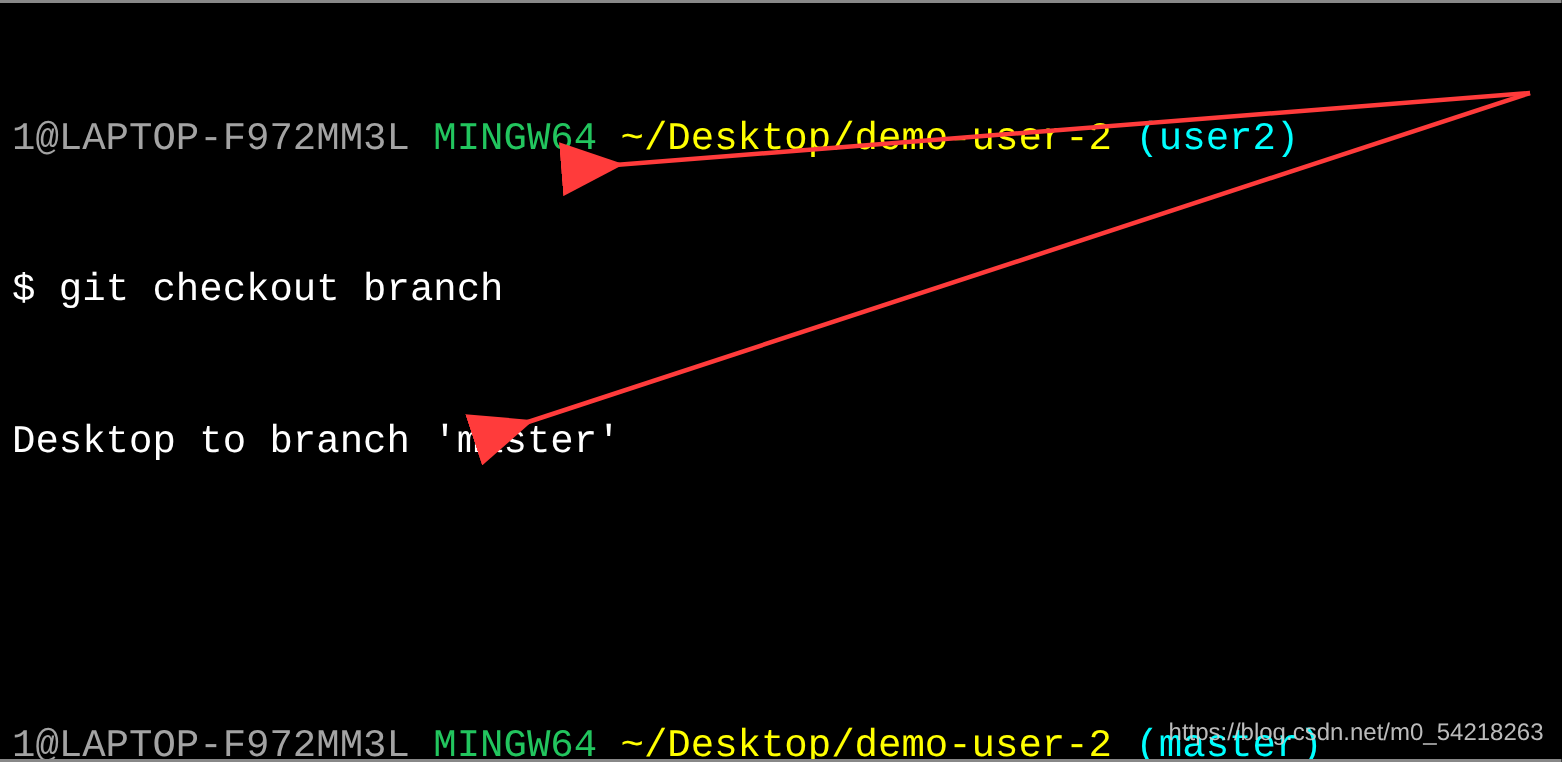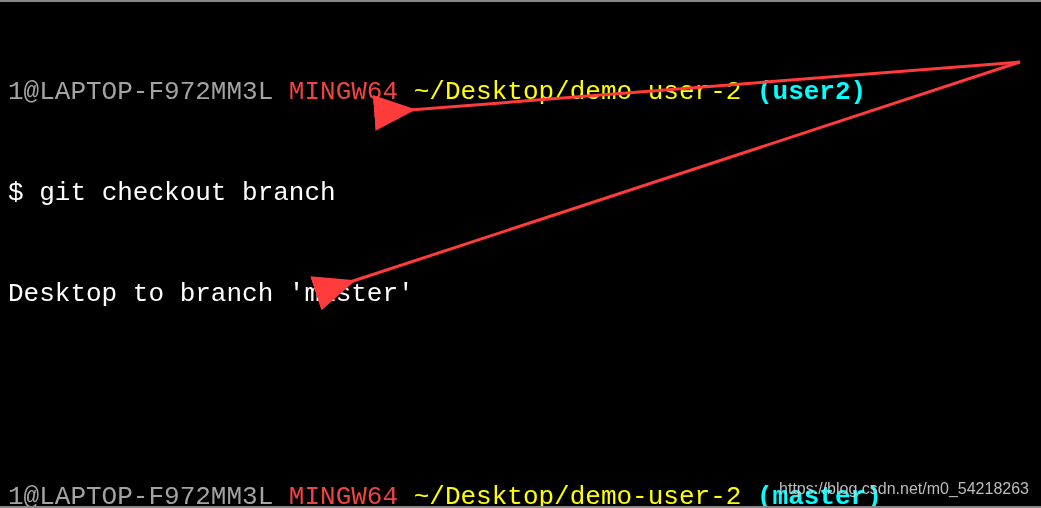--- a/index.html
+++ b/index.html
@@ -12,23 +12,23 @@
       line-height: 1.3;
       color: #fff;
       padding: 6px 0 0 8px;
       position: relative;
       overflow: hidden;
       border-top: 2px solid #888;
       border-bottom: 2px solid #888;
     }
     .term { white-space: pre-wrap; word-break: break-all; }
     .user { color: #a3a3a3; }
-    .host { color: #ef4444; }
+    .host { color: #22c55e; }
     .path { color: #ffff00; }
-    .branch { color: #00ffff; font-weight: bold; }
+    .branch { color: #00ffff; }
     .white { color: #fff; }
     .blank { height: 34px; }
     .watermark {
       position: absolute;
       right: 12px;
       bottom: 6px;
       color: #d0d0d0;
       font-family: Arial, sans-serif;
       font-size: 16px;
       opacity: 0.9;

